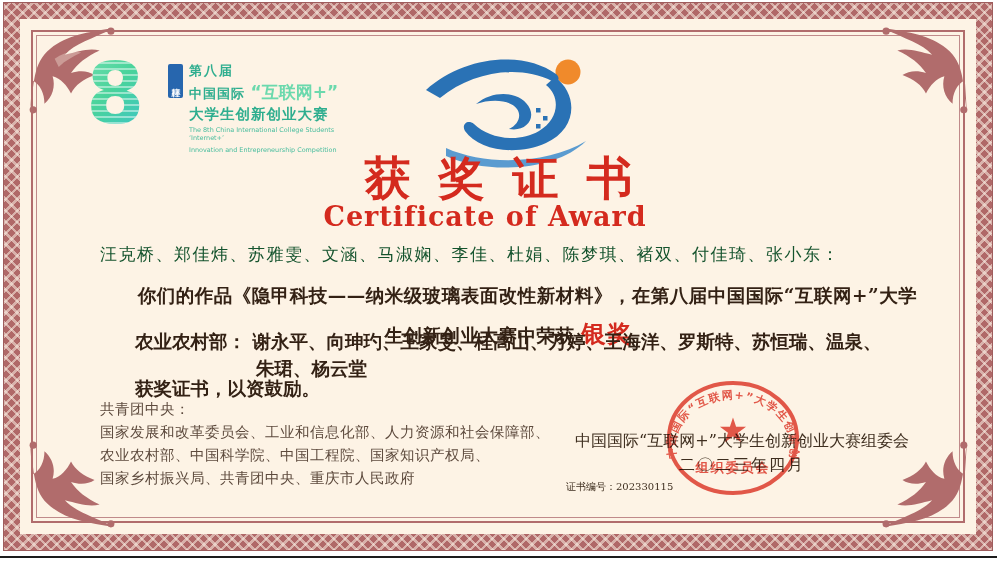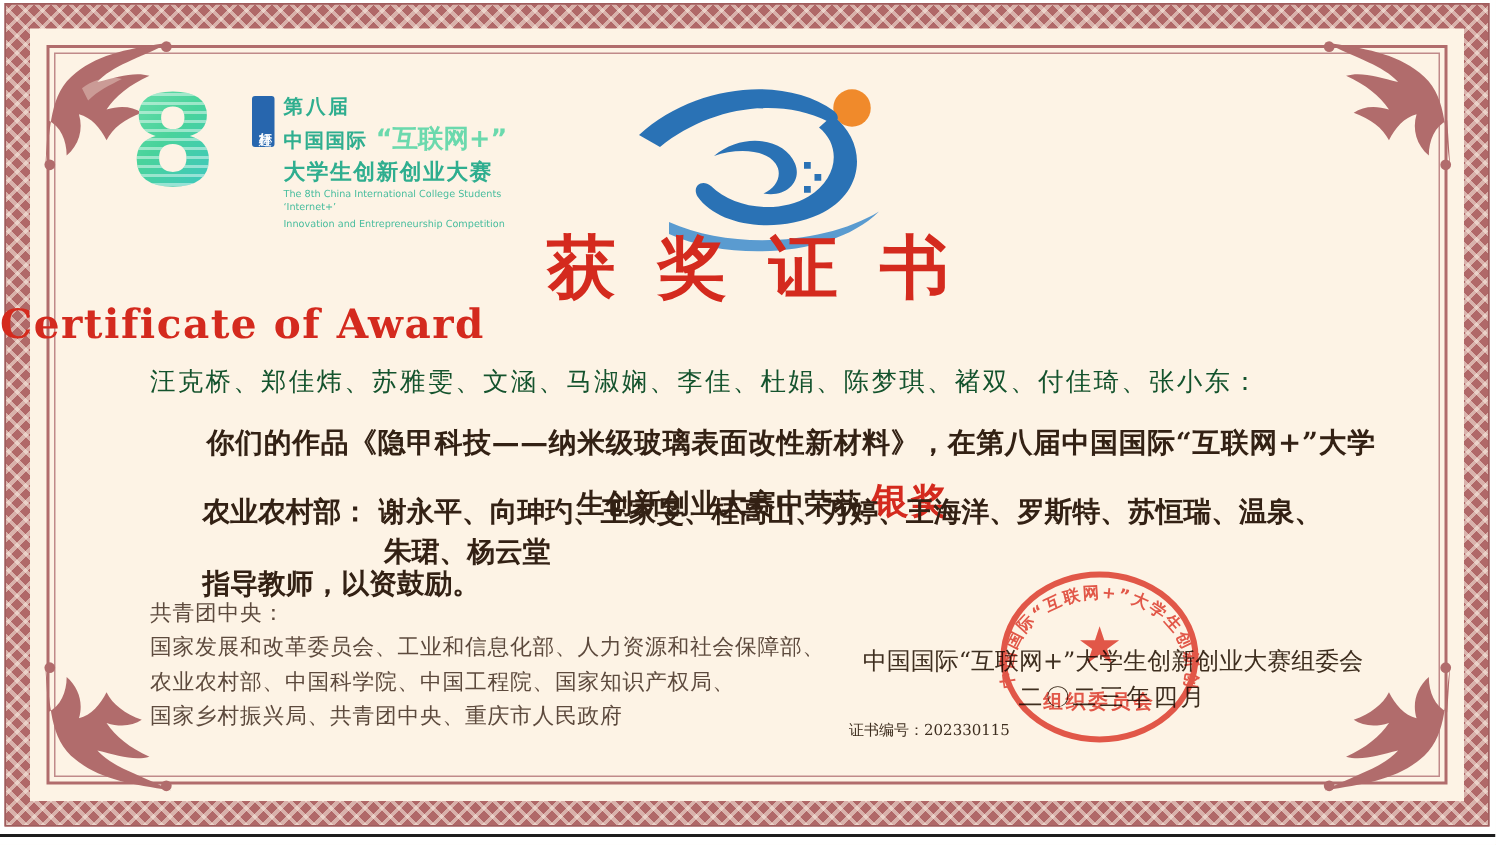--- a/index.html
+++ b/index.html
@@ -62,21 +62,21 @@
   
   .logo-center { position:absolute; left:418px; top:50px; width:195px; height:118px; z-index:4; }
 
   
   .title-cn {
     position:absolute; left:0; top:148px; width:997px; text-align:center;
     font-size:46px; font-weight:800; color:#d42a1e; letter-spacing:28px; text-indent:28px;
     z-index:4;
   }
   .title-en {
-    position:absolute; left:0; top:201px; width:970px; text-align:left;
+    position:absolute; left:0; top:201px; width:970px; text-align:center;
     font-size:27px; font-weight:800; color:#d42a1e; letter-spacing:1px; z-index:4;
   }
 
   
   .recipients {
     position:absolute; left:100px; top:243px; width:820px;
     font-size:17px; color:#14532d; letter-spacing:1.5px; z-index:4;
   }
 
   
@@ -208,21 +208,21 @@
   </div>
 
   <div class="teachers">
     <div>
       <span>农业农村部：</span>
       <span>谢永平、向珅玓、王家旻、桂高山、万婷、王海洋、罗斯特、苏恒瑞、温泉、</span>
     </div>
     <div class="line2">朱珺、杨云堂</div>
   </div>
 
-  <div class="issue">指导教师，以资鼓励。</div>
+  <div class="issue">获奖证书，以资鼓励。</div>
 
   <div class="organizers">
     <div>共青团中央：</div>
     <div>国家发展和改革委员会、工业和信息化部、人力资源和社会保障部、</div>
     <div>农业农村部、中国科学院、中国工程院、国家知识产权局、</div>
     <div>国家乡村振兴局、共青团中央、重庆市人民政府</div>
   </div>
 
   <div class="signature">
     <div class="sig-committee">中国国际“互联网+”大学生创新创业大赛组委会</div>

